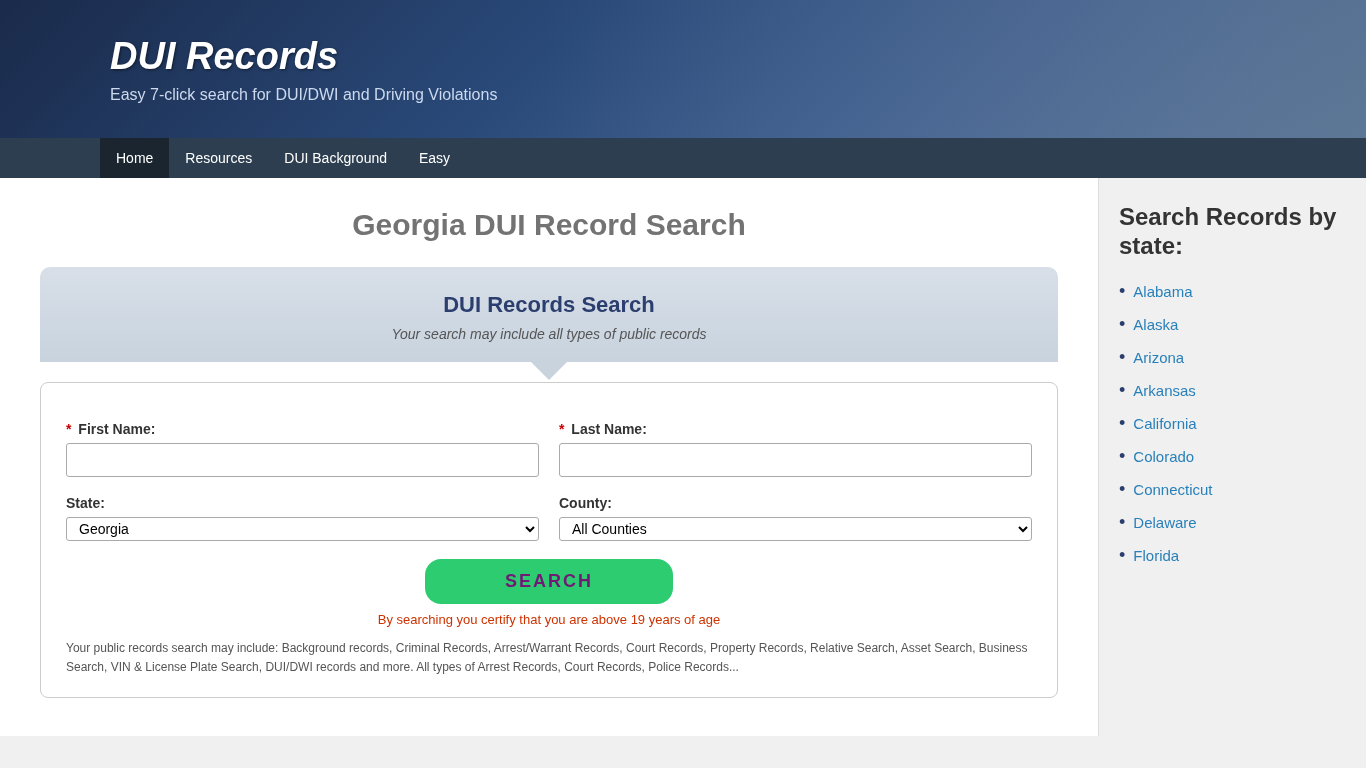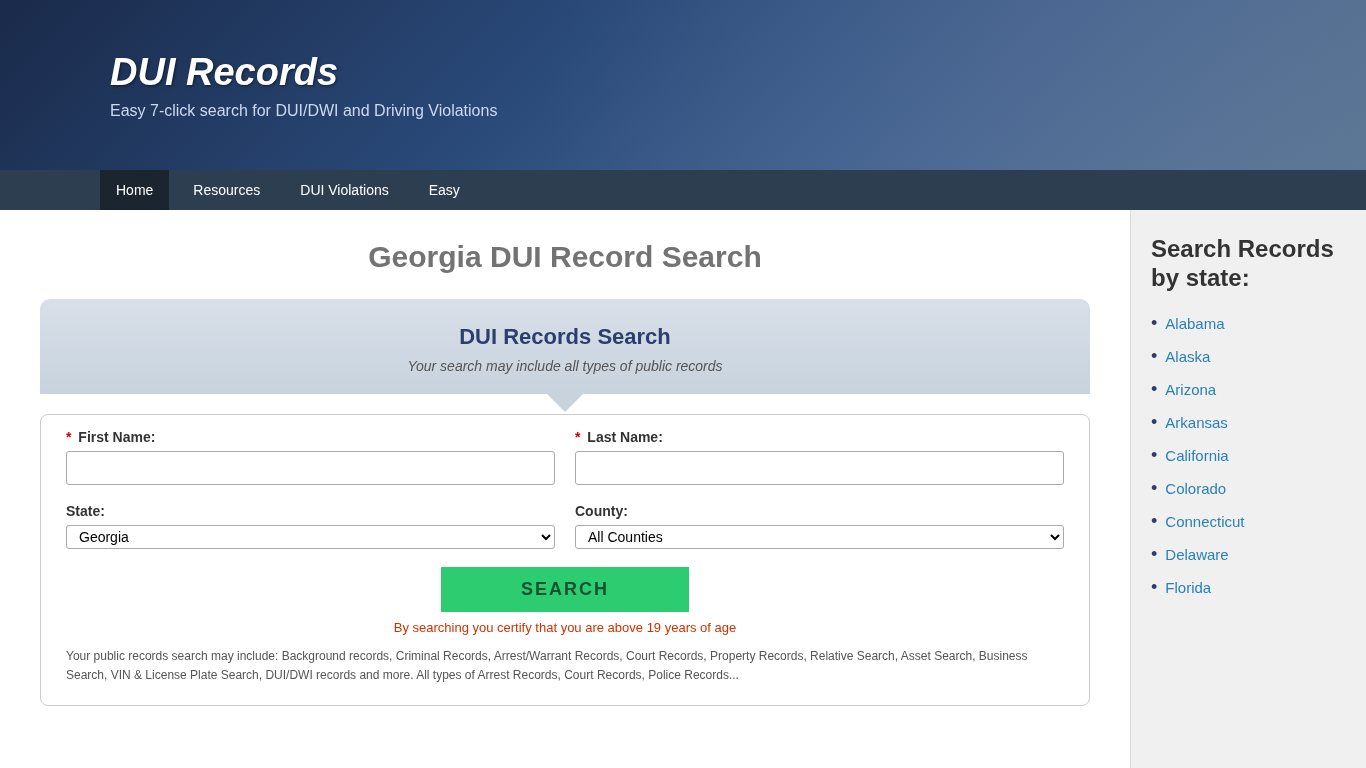--- a/index.html
+++ b/index.html
@@ -1,21 +1,21 @@
 <!DOCTYPE html>
 <html><head>
   <meta charset="utf-8">
   <style>
     * { margin: 0; padding: 0; box-sizing: border-box; }
     body { font-family: Arial, sans-serif; background: #f0f0f0; min-height: 768px; }
 
     
     #header {
       position: relative;
-      height: 170px;
+      height: 138px;
       background: linear-gradient(135deg, #1a2a4a 0%, #2a4a7a 40%, #4a6a9a 70%, #6a8aaa 100%);
       overflow: hidden;
       display: flex;
       align-items: center;
       padding-left: 110px;
     }
     #header-bg {
       position: absolute;
       right: 0; top: 0;
       width: 60%;
@@ -40,21 +40,20 @@
       color: #ccd9ee;
     }
 
     
     #navbar {
       background: #2c3e50;
       height: 40px;
       display: flex;
       align-items: center;
       padding-left: 100px;
-      gap: 8px;
     }
     .nav-item {
       color: #ffffff;
       font-size: 14px;
       padding: 0 16px;
       height: 40px;
       display: flex;
       align-items: center;
       cursor: pointer;
       text-decoration: none;
@@ -116,21 +115,21 @@
     #search-box-subtitle {
       font-style: italic;
       color: #555;
       font-size: 14px;
     }
 
     
     #search-form-container {
       border: 1px solid #ccc;
       border-radius: 8px;
-      padding: 14px 25px 20px;
+      padding: 38px 25px 20px;
       margin-top: 20px;
       background: #fff;
     }
     .form-row {
       display: flex;
       gap: 20px;
       margin-bottom: 18px;
     }
     .form-group {
       flex: 1;
@@ -163,46 +162,46 @@
       font-size: 14px;
       background: #fff;
     }
 
     #search-btn-row {
       text-align: center;
       margin: 15px 0 8px;
     }
     #search-btn {
       background: #2ecc71;
-      color: #14532d;
+      color: #701a75;
       font-size: 18px;
       font-weight: bold;
       letter-spacing: 2px;
       border: none;
       padding: 12px 80px;
-      border-radius: 0;
+      border-radius: 16px;
       cursor: pointer;
     }
 
     #age-disclaimer {
       text-align: center;
       color: #cc3300;
       font-size: 13px;
       margin-bottom: 12px;
     }
 
     #public-records-text {
       font-size: 12px;
       color: #555;
       line-height: 1.6;
     }
 
     
     #sidebar {
-      width: 236px;
+      width: 268px;
       background: #f0f0f0;
       padding: 25px 20px;
       border-left: 1px solid #ddd;
     }
     #sidebar-title {
       font-size: 24px;
       font-weight: bold;
       color: #333;
       margin-bottom: 20px;
       line-height: 1.2;
@@ -235,21 +234,21 @@
   <div id="header-bg"></div>
   <div id="header-content">
     <div id="site-title">DUI Records</div>
     <div id="site-subtitle">Easy 7-click search for DUI/DWI and Driving Violations</div>
   </div>
 </div>
 
 <nav id="navbar">
   <a class="nav-item active">Home</a>
   <a class="nav-item">Resources</a>
-  <a class="nav-item">DUI Violations</a>
+  <a class="nav-item">DUI Background</a>
   <a class="nav-item">Easy</a>
 </nav>
 
 <div id="main-layout">
 
   <div id="content">
     <h1 id="page-heading">Georgia DUI Record Search</h1>
 
     <div id="search-header-box">
       <div id="search-box-title">DUI Records Search</div>

